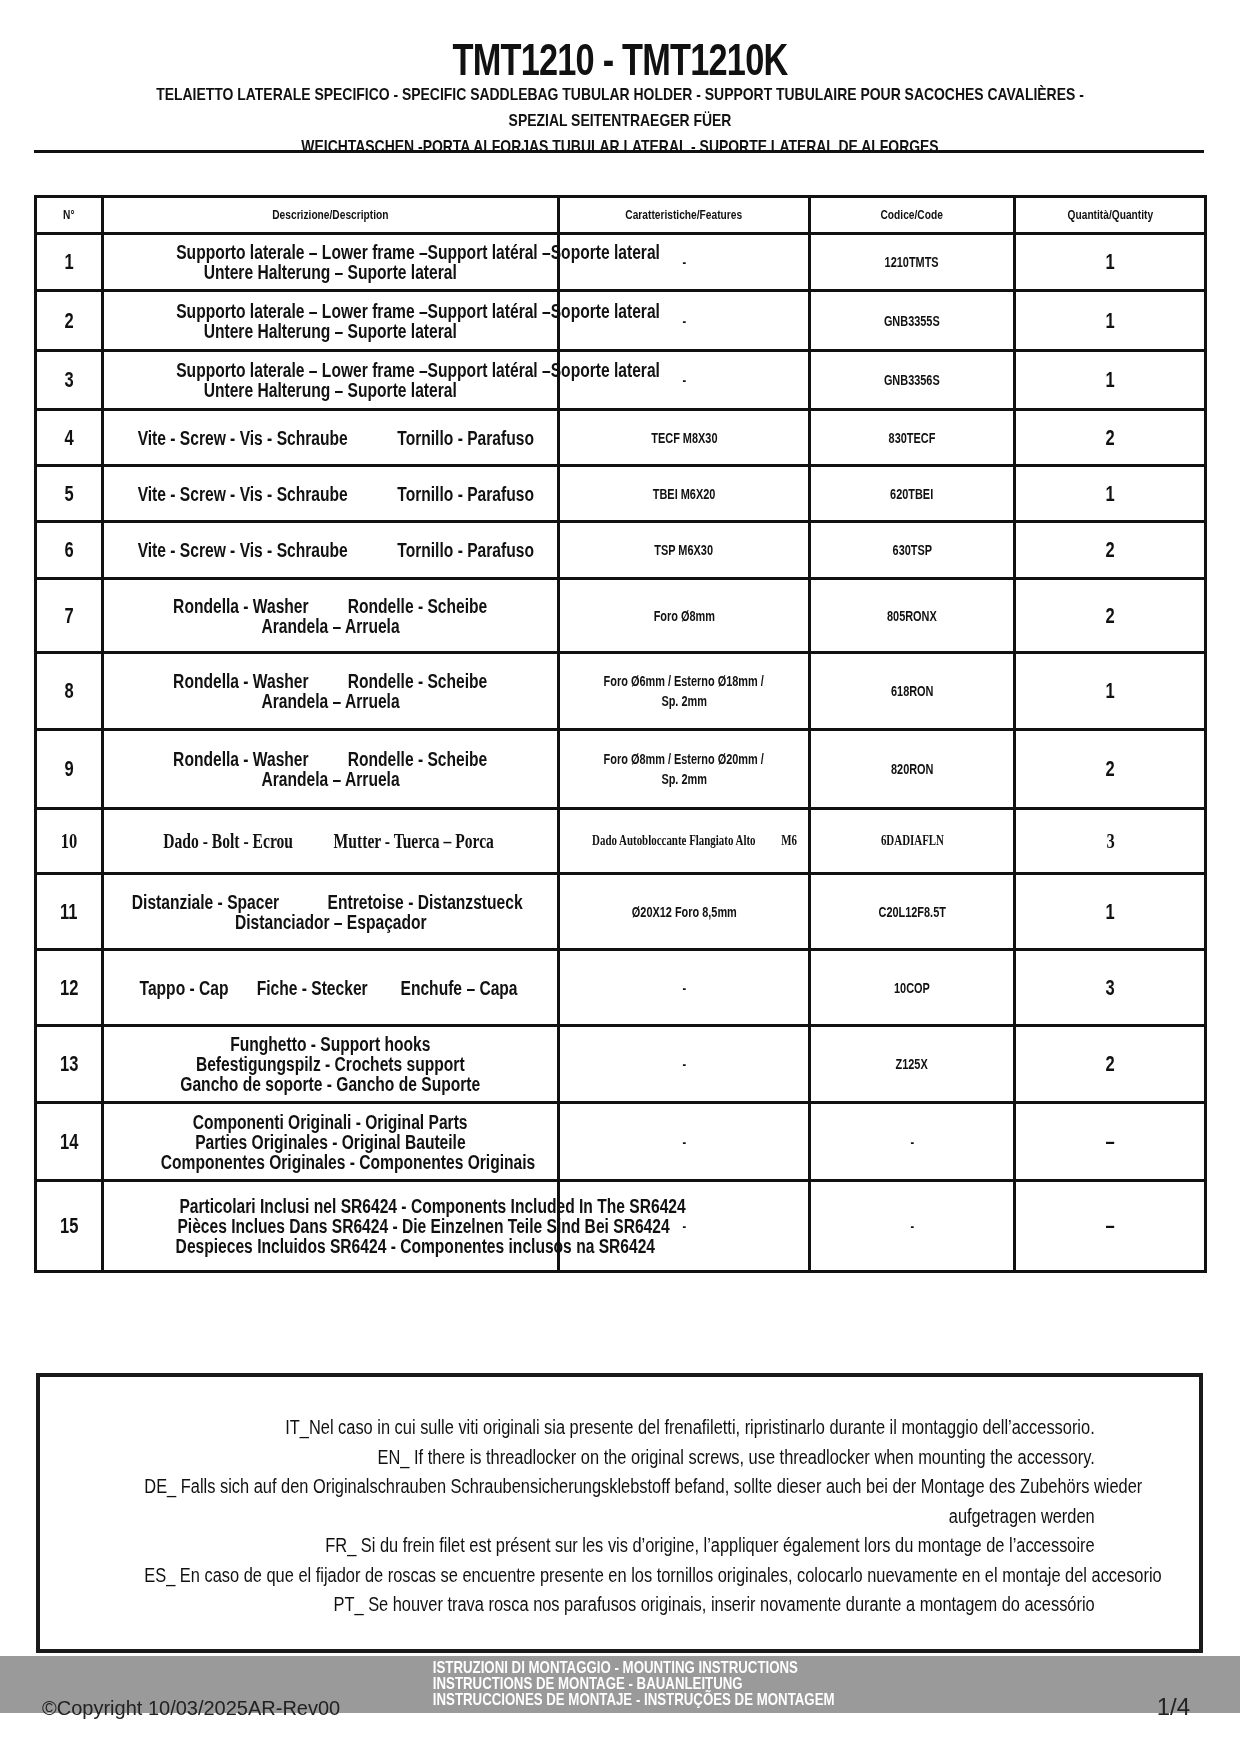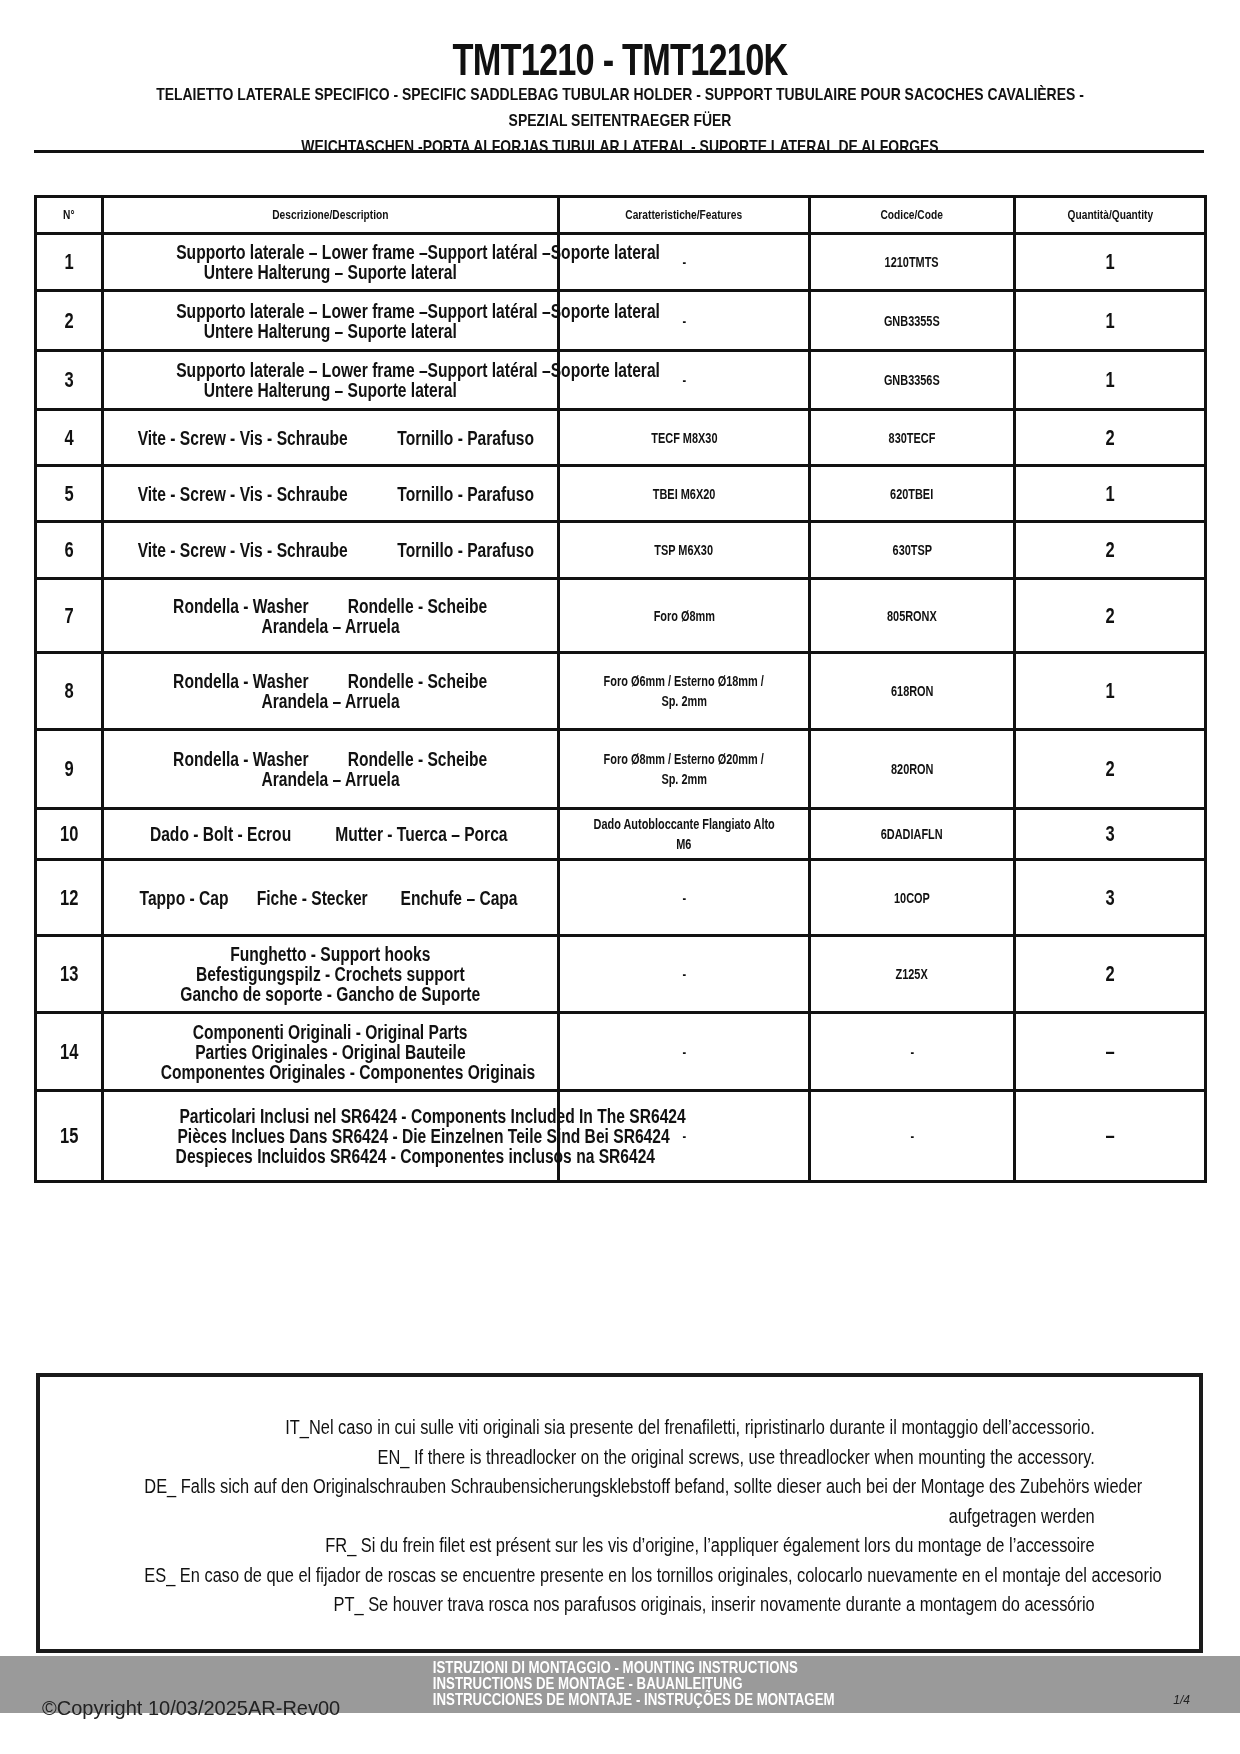--- a/index.html
+++ b/index.html
@@ -54,21 +54,21 @@
     }
     #footer-copyright {
       position: absolute; left: 42px; top: 1697px; font-size: 20px; color: #222;
     }
     #footer-center {
       position: absolute; left: 380px; top: 1660px; width: 480px; 
       color: #fff; font-size: 17px; font-weight: bold; line-height: 16px;
     }
     #footer-center .fl { display: block; transform: scaleX(0.78); white-space: nowrap; }
     #footer-page {
-      position: absolute; right: 50px; top: 1693px; font-size: 12px; color: #222; font-style: italic;
+      position: absolute; right: 50px; top: 1693px; font-size: 24px; color: #222;
     }
   </style>
 </head>
 <body>
 
 <div id="title">TMT1210 - TMT1210K</div>
 <div id="subtitle">
   <span class="line">TELAIETTO LATERALE SPECIFICO - SPECIFIC SADDLEBAG TUBULAR HOLDER - SUPPORT TUBULAIRE POUR SACOCHES CAVALIÈRES - SPEZIAL SEITENTRAEGER FÜER</span>
   <span class="line">WEICHTASCHEN -PORTA ALFORJAS TUBULAR LATERAL - SUPORTE LATERAL DE ALFORGES</span>
 </div>
@@ -148,26 +148,33 @@
         <td class="c-code"><span>618RON</span></td>
         <td class="c-qty"><span>1</span></td>
       </tr>
       <tr style="height: 79px;">
         <td class="c-num"><span>9</span></td>
         <td class="c-desc"><span class="line">Rondella - Washer</span><span class="line">Rondelle - Scheibe</span><span class="line">Arandela – Arruela</span></td>
         <td class="c-feat"><span class="line">Foro Ø8mm / Esterno  Ø20mm /</span><span class="line">Sp. 2mm</span></td>
         <td class="c-code"><span>820RON</span></td>
         <td class="c-qty"><span>2</span></td>
       </tr>
-      <tr style="height: 51px;">
+      <tr style="height: 65px; font-family: Liberation Serif, serif;">
         <td class="c-num"><span>10</span></td>
         <td class="c-desc"><span class="line">Dado - Bolt - Ecrou</span><span class="line">Mutter - Tuerca – Porca</span></td>
         <td class="c-feat"><span class="line">Dado Autobloccante Flangiato Alto</span><span class="line">M6</span></td>
         <td class="c-code"><span>6DADIAFLN</span></td>
         <td class="c-qty"><span>3</span></td>
+      </tr>
+      <tr style="height: 76px;">
+        <td class="c-num"><span>11</span></td>
+        <td class="c-desc"><span class="line">Distanziale - Spacer</span><span class="line">Entretoise - Distanzstueck</span><span class="line">Distanciador – Espaçador</span></td>
+        <td class="c-feat"><span class="line">Ø20X12 Foro 8,5mm</span></td>
+        <td class="c-code"><span>C20L12F8.5T</span></td>
+        <td class="c-qty"><span>1</span></td>
       </tr>
       <tr style="height: 76px;">
         <td class="c-num"><span>12</span></td>
         <td class="c-desc"><span class="line">Tappo - Cap</span><span class="line">Fiche - Stecker</span><span class="line">Enchufe – Capa</span></td>
         <td class="c-feat"><span class="line">-</span></td>
         <td class="c-code"><span>10COP</span></td>
         <td class="c-qty"><span>3</span></td>
       </tr>
       <tr style="height: 77px;">
         <td class="c-num"><span>13</span></td>

